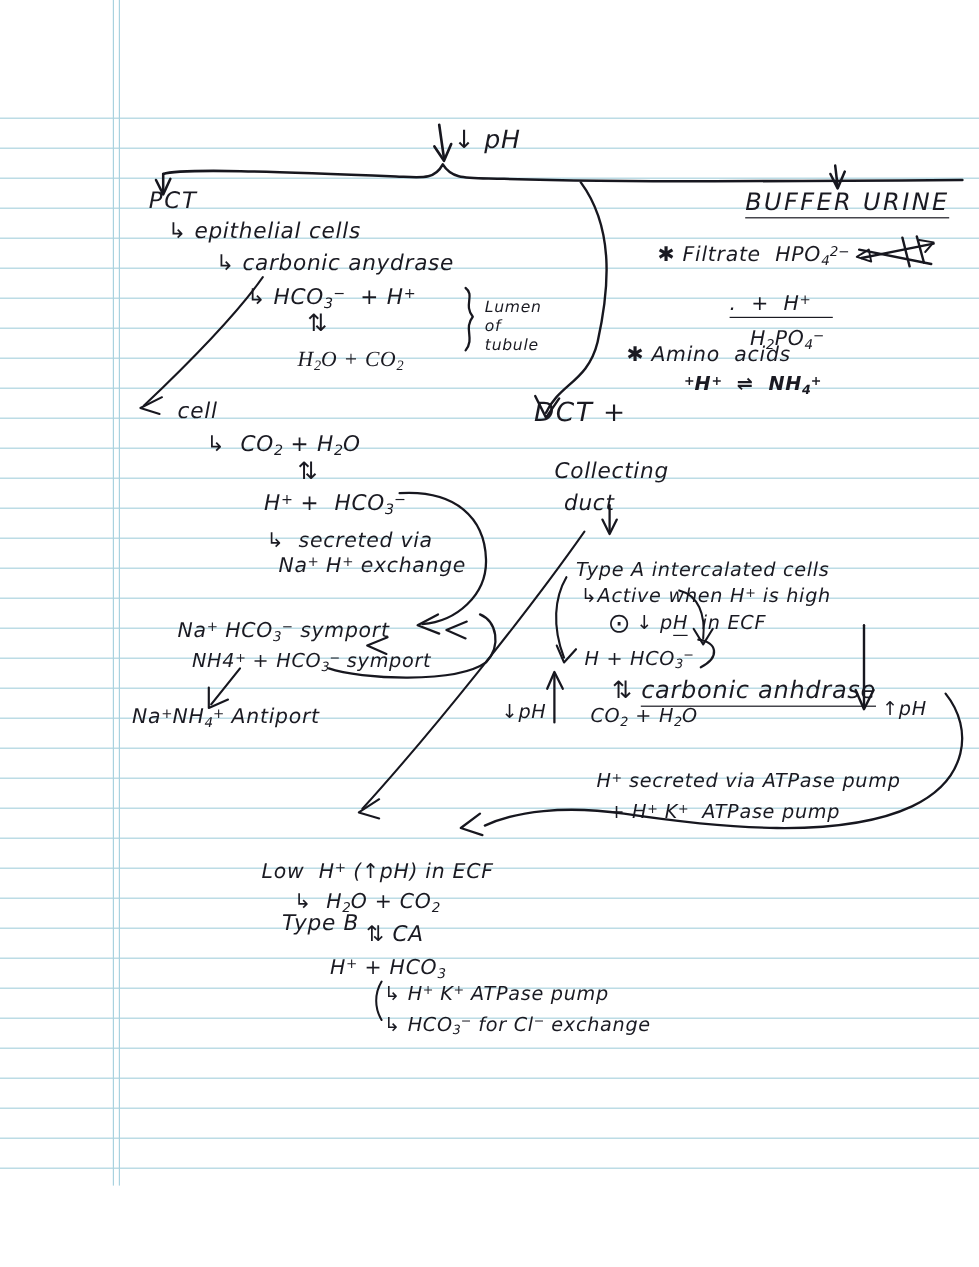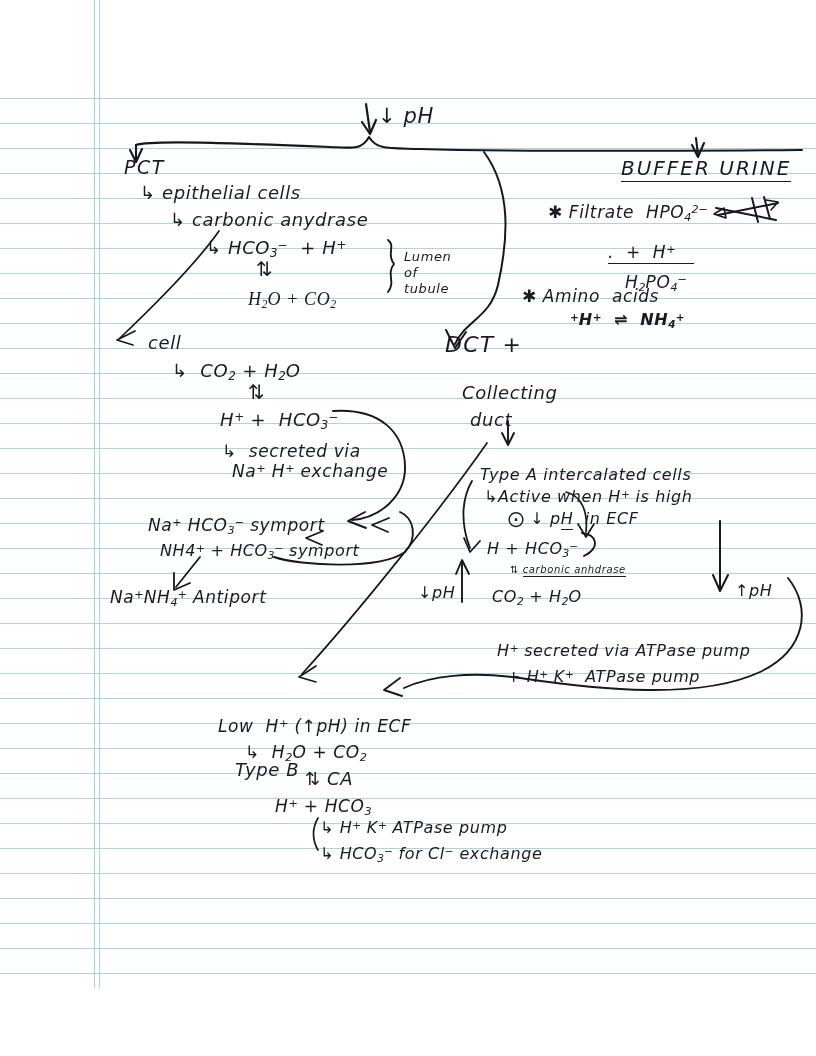--- a/index.html
+++ b/index.html
@@ -128,21 +128,21 @@
   <div id="hand">
 
     <div class="hw sk" style="left:378px; top:106px; font-size:21px;">
       <span style="font-family:'DejaVu Sans',sans-serif;">↓</span>&nbsp;pH
     </div>
 
     <div class="hw sk" style="left:124px; top:158px; font-size:19px; letter-spacing:1.5px;">PCT</div>
 
     <div class="hw sk" style="left:140px; top:184px; font-size:18px;">↳&nbsp;epithelial cells</div>
 
-    <div class="hw sk" style="left:170px; top:211px; font-size:18px;">↳&nbsp;carbonic anydrase</div>
+    <div class="hw sk" style="left:180px; top:211px; font-size:18px;">↳&nbsp;carbonic anydrase</div>
 
     <div class="hw sk" style="left:206px; top:239px; font-size:18px;">↳&nbsp;HCO<sub>3</sub><sup>−</sup> &nbsp;+ H<sup>+</sup></div>
 
     <div class="hw sk" style="left:256px; top:259px; font-size:20px;">⇅</div>
 
     <div class="hw sk" style="left:248px; top:290px; font-size:18px;font-family:Liberation Serif, serif;">H<sub>2</sub>O + CO<sub>2</sub></div>
 
     <div class="hw sk" style="left:404px; top:250px; font-size:13px;">Lumen</div>
     <div class="hw sk" style="left:404px; top:266px; font-size:13px;">of</div>
     <div class="hw sk" style="left:404px; top:282px; font-size:13px;">tubule</div>
@@ -184,21 +184,21 @@
     <div class="hw sk" style="left:470px; top:411px; font-size:18px;">duct</div>
 
     <div class="hw sk" style="left:480px; top:467px; font-size:16px;">Type A intercalated cells</div>
 
     <div class="hw sk" style="left:484px; top:489px; font-size:16px;">↳Active when H<sup>+</sup> is high</div>
 
     <div class="hw sk" style="left:508px; top:511px; font-size:16px;">⨀ ↓ p<span class="uline">H</span>&nbsp; in ECF</div>
 
     <div class="hw sk" style="left:487px; top:541px; font-size:16px;">H + HCO<sub>3</sub><sup>−</sup></div>
 
-    <div class="hw sk" style="left:510px; top:565px; font-size:10px;">⇅ <span class="uline">carbonic anhdrase</span></div>
+    <div class="hw sk" style="left:510px; top:565px; font-size:20px;">⇅ <span class="uline">carbonic anhdrase</span></div>
 
     <div class="hw sk" style="left:492px; top:589px; font-size:16px;">CO<sub>2</sub> + H<sub>2</sub>O</div>
 
     <div class="hw sk" style="left:418px; top:585px; font-size:16px;">↓pH</div>
 
     <div class="hw sk" style="left:735px; top:583px; font-size:16px;">↑pH</div>
 
     <div class="hw sk" style="left:497px; top:643px; font-size:16px;">H<sup>+</sup> secreted via ATPase pump</div>
 
     <div class="hw sk" style="left:507px; top:669px; font-size:16px;">+ H<sup>+</sup> K<sup>+</sup>&nbsp; ATPase pump</div>

